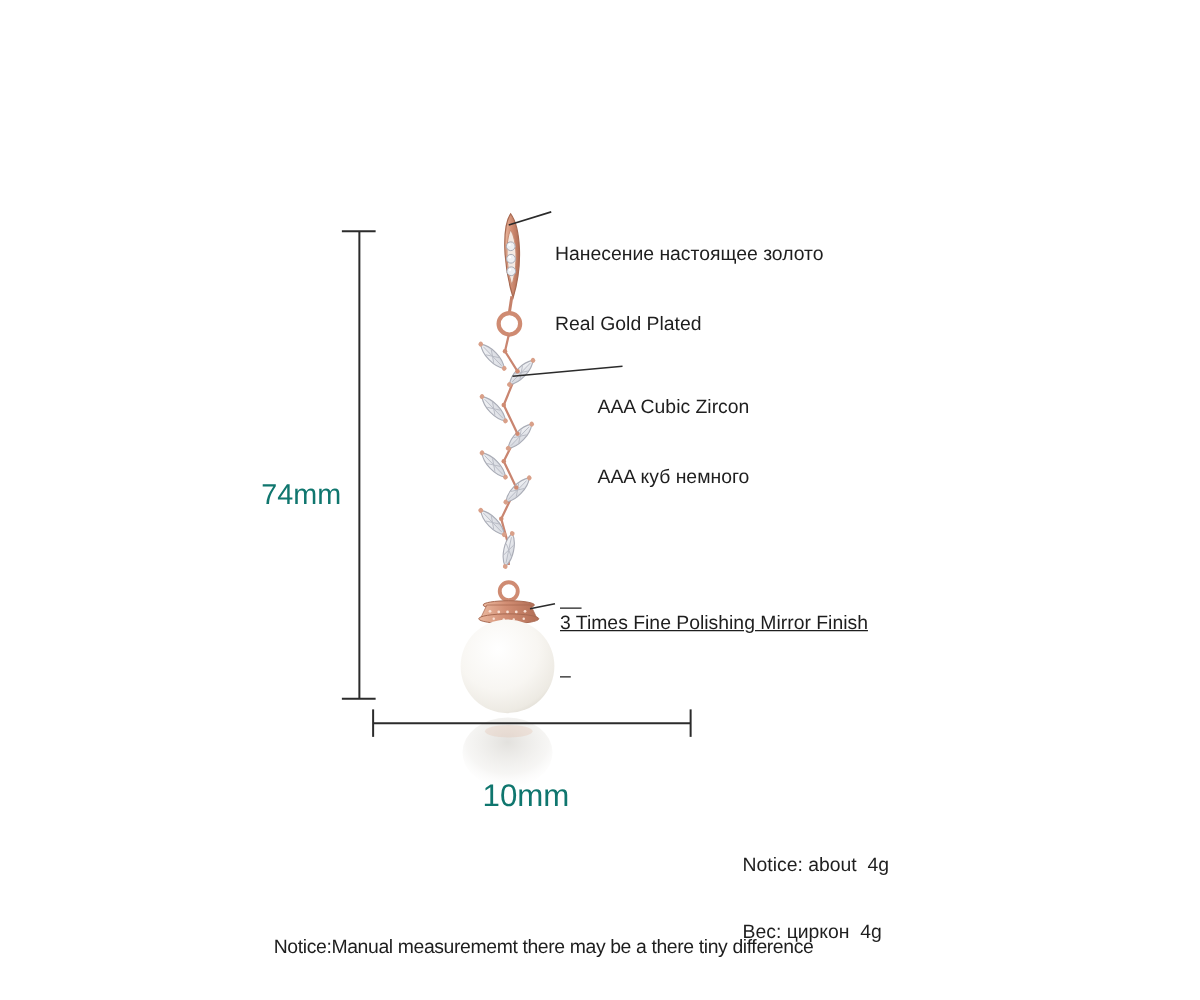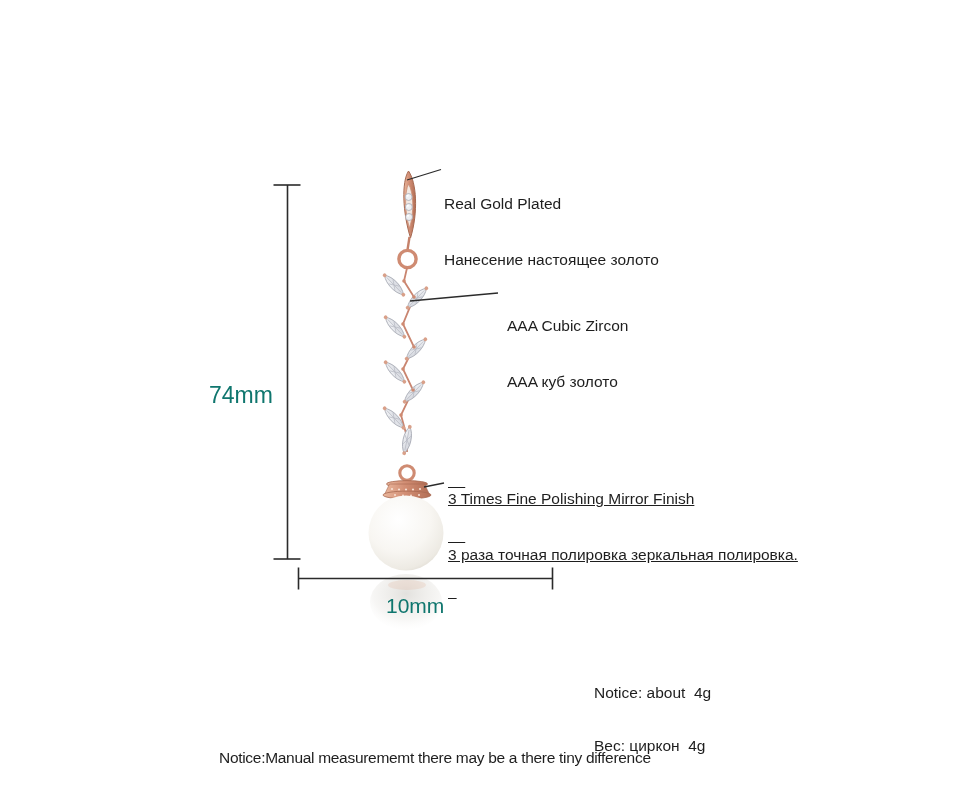--- a/index.html
+++ b/index.html
@@ -28,21 +28,21 @@
     color: #1e1e1e;
     white-space: pre;
   }
   .ann div { white-space: pre; }
   .dim-label {
     position: absolute;
     color: #0f766e;
     white-space: pre;
   }
   .dim-label.h { font-size: 23px; }
-  .dim-label.w { font-size: 21px; }
+  .dim-label.w { font-size: 25px; margin-top: 29px; }
   .weight-block {
     position: absolute;
     left: 594px;
     top: 649px;
     font-size: 15.5px;
     line-height: 17.5px;
     white-space: pre;
   }
   .notice-block {
     position: absolute;
@@ -167,32 +167,31 @@
       <line x1="407" y1="180" x2="441" y2="169.5"></line>
       <line x1="410" y1="301" x2="498" y2="293"></line>
       <line x1="424" y1="487" x2="444" y2="483"></line>
     </g>
   </svg>
 
   <div class="dim-label h" style="left:209px; top:382px;">74mm</div>
   <div class="dim-label w" style="left:386px; top:594px;">10mm</div>
 
   <div class="ann" style="left:444px; top:158px;">
+    <div>Нанесение настоящее золото</div>
     <div>Real Gold Plated</div>
-    <div>Нанесение настоящее золото</div>
-  </div>
-
-  <div class="ann" style="left:507px; top:280px;">
+  </div>
+
+  <div class="ann" style="left:478px; top:280px;">
     <div>AAA Cubic Zircon</div>
-    <div>AAA куб золото</div>
+    <div>AAA куб немного</div>
   </div>
 
   <div class="ann" style="left:448px; top:453px;text-decoration:underline;">
     <div>3 Times Fine Polishing Mirror Finish</div>
-    <div>3 раза точная полировка зеркальная полировка.</div>
   </div>
 
   <div class="weight-block">
     <div>Notice: about  4g</div>
     <div>Вес: циркон  4g</div>
   </div>
 
   <div class="notice-block">
     <div>Notice:Manual measurememt there may be a there tiny difference</div>
     <div>Примечание: ручная измерение может немного тонкие различия</div>

